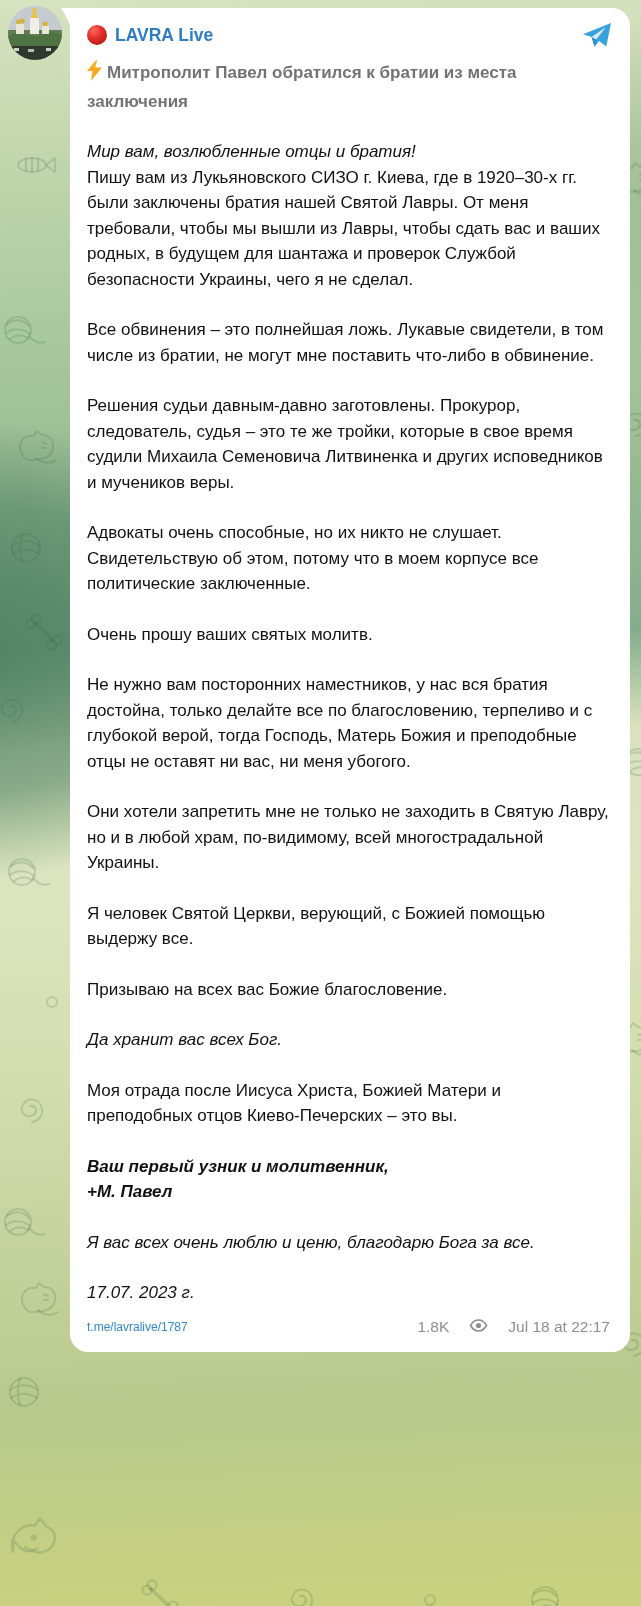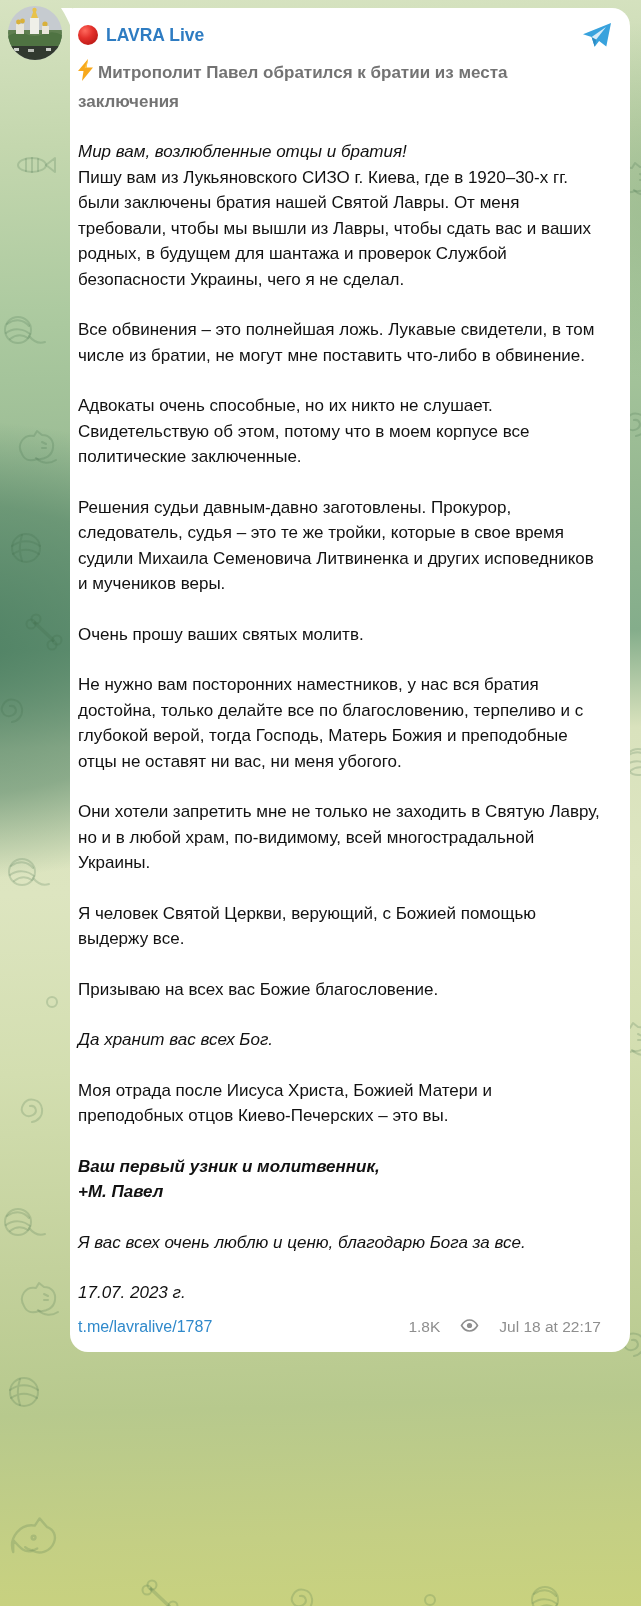--- a/index.html
+++ b/index.html
@@ -22,21 +22,21 @@
 
   .avatar {
     position:absolute; left:8px; top:6px; width:54px; height:54px;
     border-radius:50%; overflow:hidden; cursor:pointer;
   }
   .avatar svg { display:block; }
 
   .bubble {
     position:absolute; left:70px; top:8px; width:560px;
     background:#fff; border-radius:4px 18px 18px 18px;
-    padding:14px 20px 16px 8px;
+    padding:14px 20px 16px 17px;
   }
   .tail { position:absolute; left:-9px; top:0; }
 
   .header { display:flex; align-items:center; position:relative; height:26px; }
   .red-dot {
     width:20px; height:20px; border-radius:50%; margin-right:8px; flex:0 0 auto;
     background:radial-gradient(circle at 35% 28%, #ff6a5e 0%, #e3302b 40%, #a80f0c 100%);
   }
   .ch-name { font-size:17.5px; font-weight:700; color:#2e7cc2; cursor:pointer; }
   .plane { position:absolute; right:-4px; top:-2px; cursor:pointer; }
@@ -44,21 +44,21 @@
   .title { font-size:17px; font-weight:700; color:#737373; line-height:25.5px; margin-top:11px; margin-bottom:25px; width:523px; }
   .title .bolt { display:inline-block; vertical-align:-3px; margin-right:4px; }
 
   .paragraphs { width:523px; font-size:17px; color:#111; line-height:25.5px; }
   .paragraphs p { margin:0; }
   .paragraphs p.gap { margin-top:25px; }
   .st-italic { font-style:italic; }
   .st-bold-italic { font-style:italic; font-weight:700; }
 
   .footer { margin-top:12px; display:flex; align-items:center; justify-content:space-between; width:523px; }
-  .link { font-size:16px; color:#2f89cb; text-decoration:none; cursor:pointer; }
+  .link { font-size:12px; color:#2f89cb; text-decoration:none; cursor:pointer; }
   .meta { display:flex; align-items:flex-end; gap:20px; color:#8e8e8e; font-size:15.5px; }
   .meta .eye { display:inline-block; }
 </style>
 </head>
 <body>
 
 <svg class="pattern" width="641" height="1606" viewBox="0 0 641 1606" xmlns="http://www.w3.org/2000/svg">
   <defs>
     <g id="d-yarn">
         <circle cx="0" cy="0" r="13"></circle>
@@ -166,22 +166,22 @@
           <polygon points="10,0 6.5,9.5 8.5,8.5" fill="#fdc649"></polygon>
         </svg>
       </span><span>Митрополит Павел обратился к братии из места заключения</span>
     </div>
 
     <div class="paragraphs">
 
     <p class="para st-italic">Мир вам, возлюбленные отцы и братия!</p>
         <p class="para st-regular">Пишу вам из Лукьяновского СИЗО г. Киева, где в 1920–30-х гг. были заключены братия нашей Святой Лавры. От меня требовали, чтобы мы вышли из Лавры, чтобы сдать вас и ваших родных, в будущем для шантажа и проверок Службой безопасности Украины, чего я не сделал.</p>
         <p class="para st-regular gap">Все обвинения – это полнейшая ложь. Лукавые свидетели, в том числе из братии, не могут мне поставить что-либо в обвинение.</p>
+        <p class="para st-regular gap">Решения судьи давным-давно заготовлены. Прокурор, следователь, судья – это те же тройки, которые в свое время судили Михаила Семеновича Литвиненка и других исповедников и мучеников веры.</p>
         <p class="para st-regular gap">Адвокаты очень способные, но их никто не слушает. Свидетельствую об этом, потому что в моем корпусе все политические заключенные.</p>
-        <p class="para st-regular gap">Решения судьи давным-давно заготовлены. Прокурор, следователь, судья – это те же тройки, которые в свое время судили Михаила Семеновича Литвиненка и других исповедников и мучеников веры.</p>
         <p class="para st-regular gap">Очень прошу ваших святых молитв.</p>
         <p class="para st-regular gap">Не нужно вам посторонних наместников, у нас вся братия достойна, только делайте все по благословению, терпеливо и с глубокой верой, тогда Господь, Матерь Божия и преподобные отцы не оставят ни вас, ни меня убогого.</p>
         <p class="para st-regular gap">Они хотели запретить мне не только не заходить в Святую Лавру, но и в любой храм, по-видимому, всей многострадальной Украины.</p>
         <p class="para st-regular gap">Я человек Святой Церкви, верующий, с Божией помощью выдержу все.</p>
         <p class="para st-regular gap">Призываю на всех вас Божие благословение.</p>
         <p class="para st-italic gap">Да хранит вас всех Бог.</p>
         <p class="para st-regular gap">Моя отрада после Иисуса Христа, Божией Матери и преподобных отцов Киево-Печерских – это вы.</p>
         <p class="para st-bold-italic gap">Ваш первый узник и молитвенник,</p>
         <p class="para st-bold-italic">+М. Павел</p>
         <p class="para st-italic gap">Я вас всех очень люблю и ценю, благодарю Бога за все.</p>

